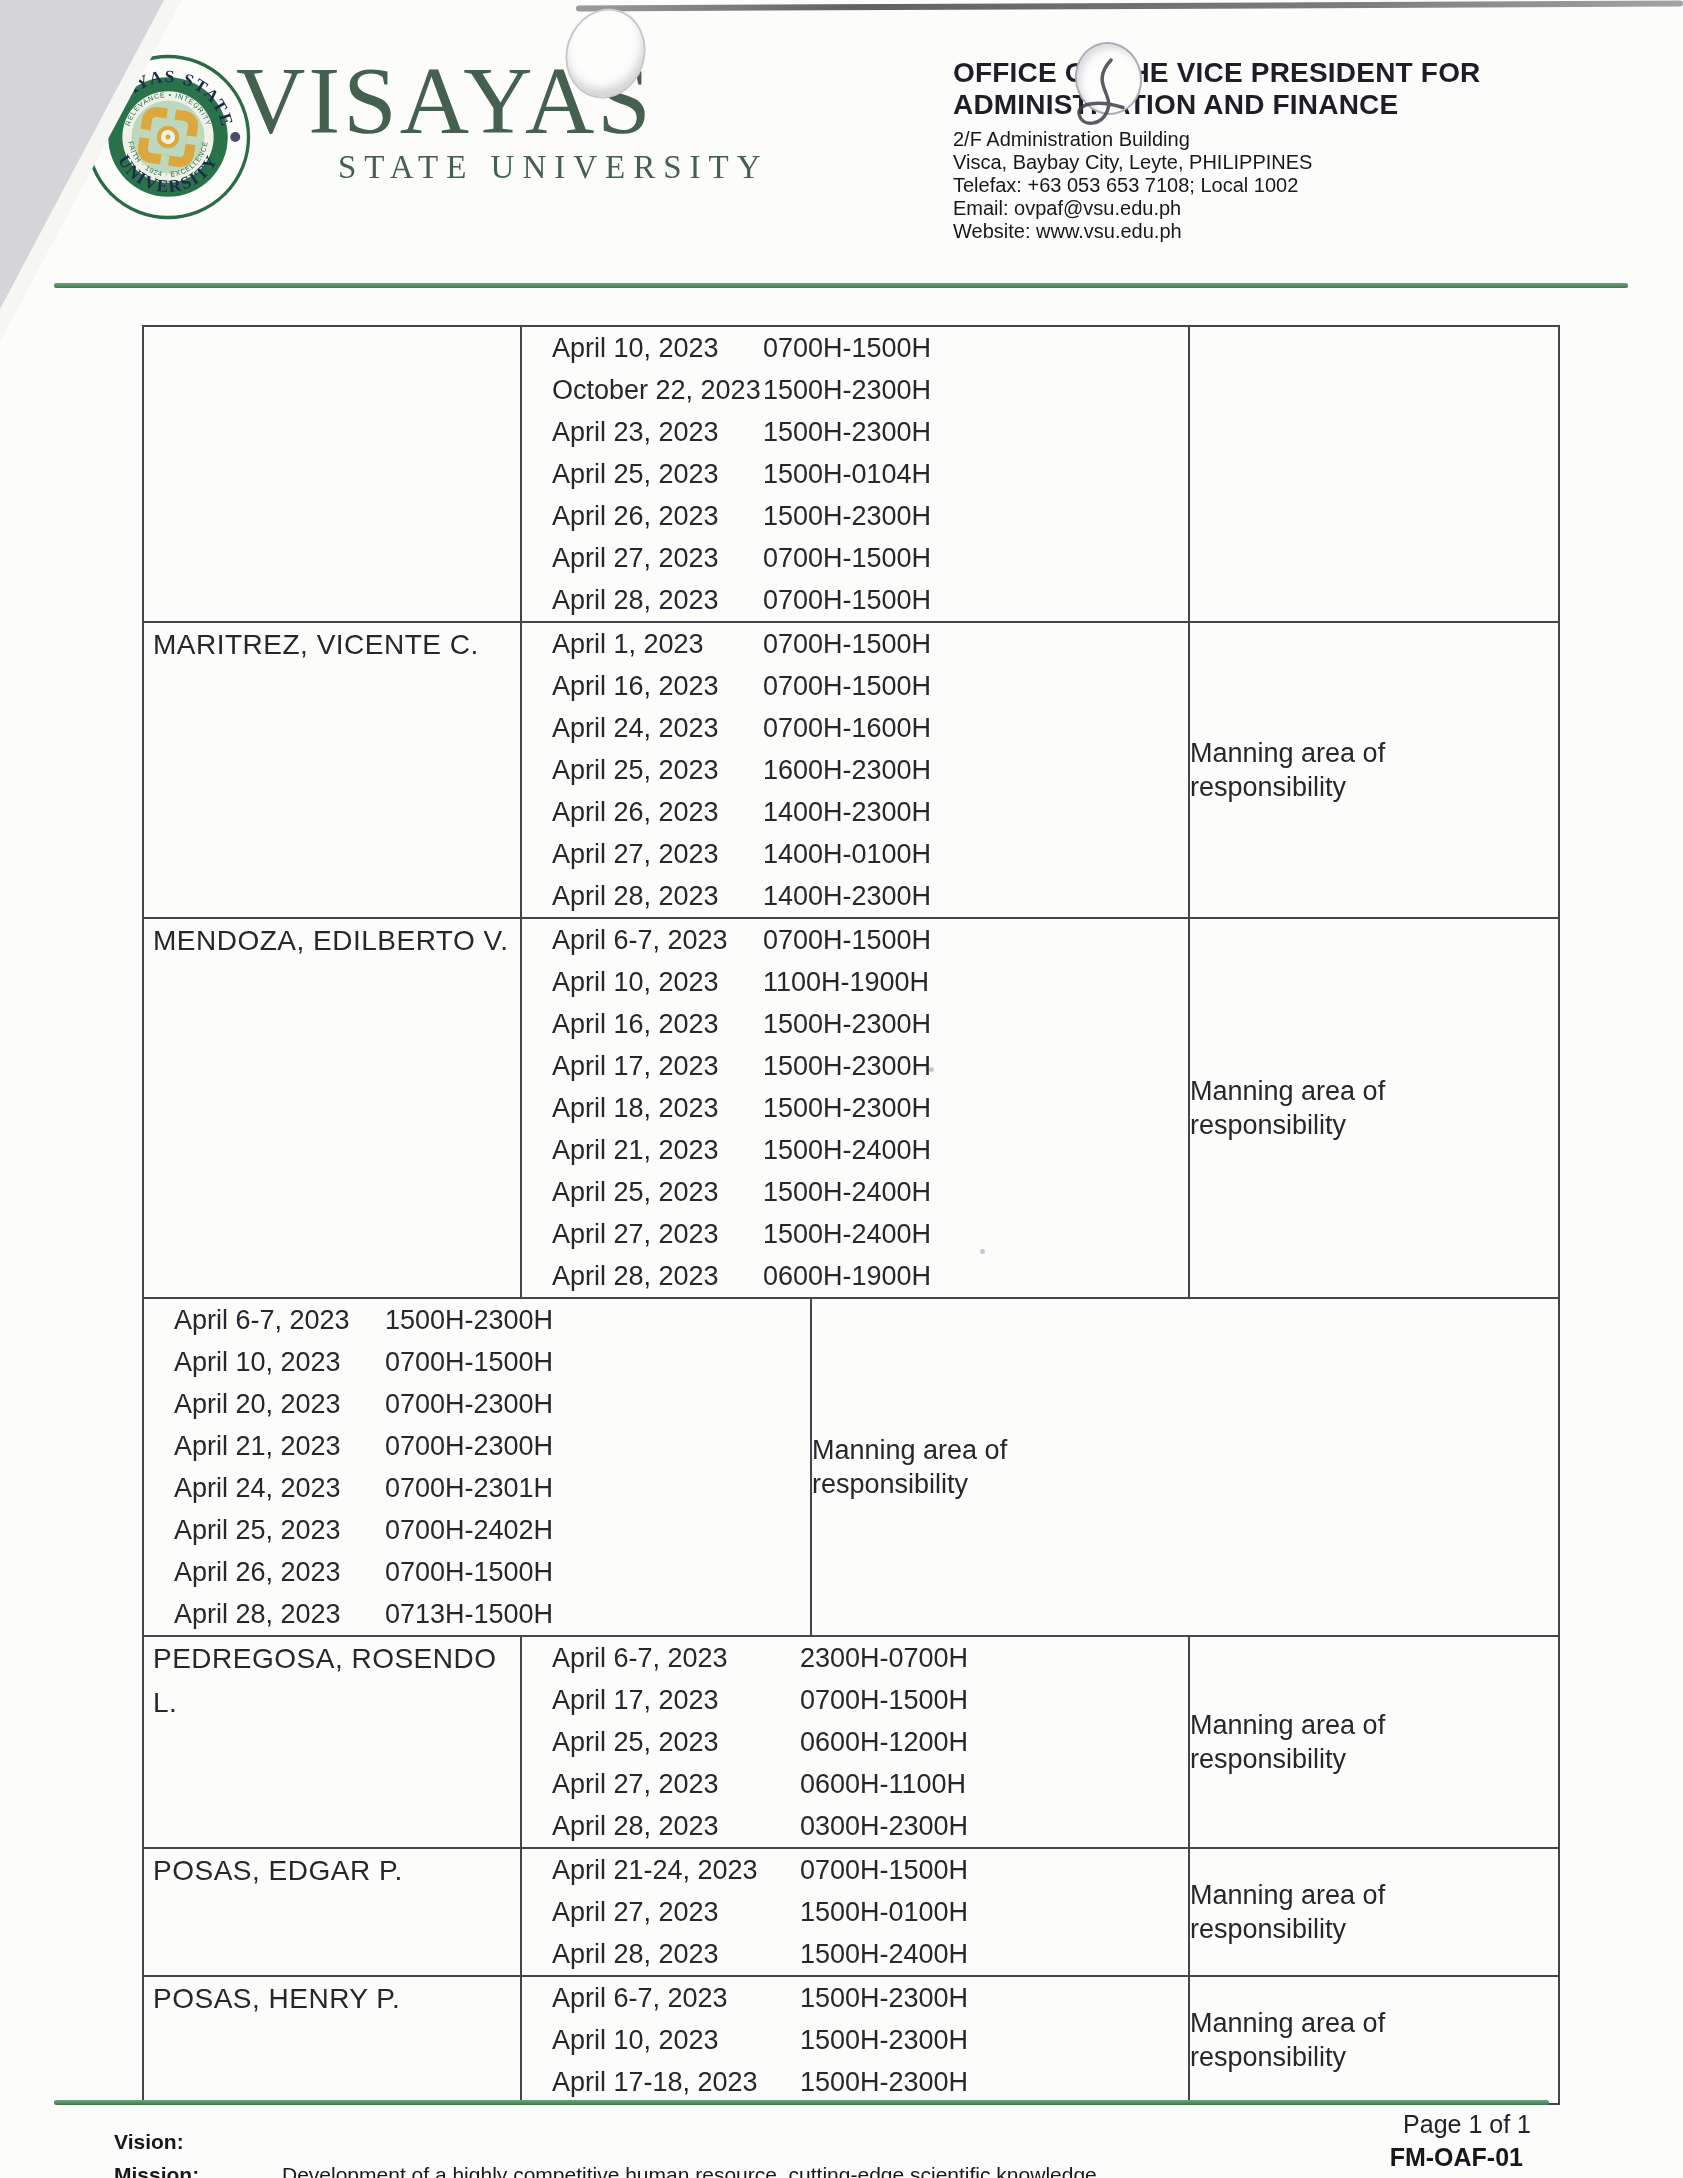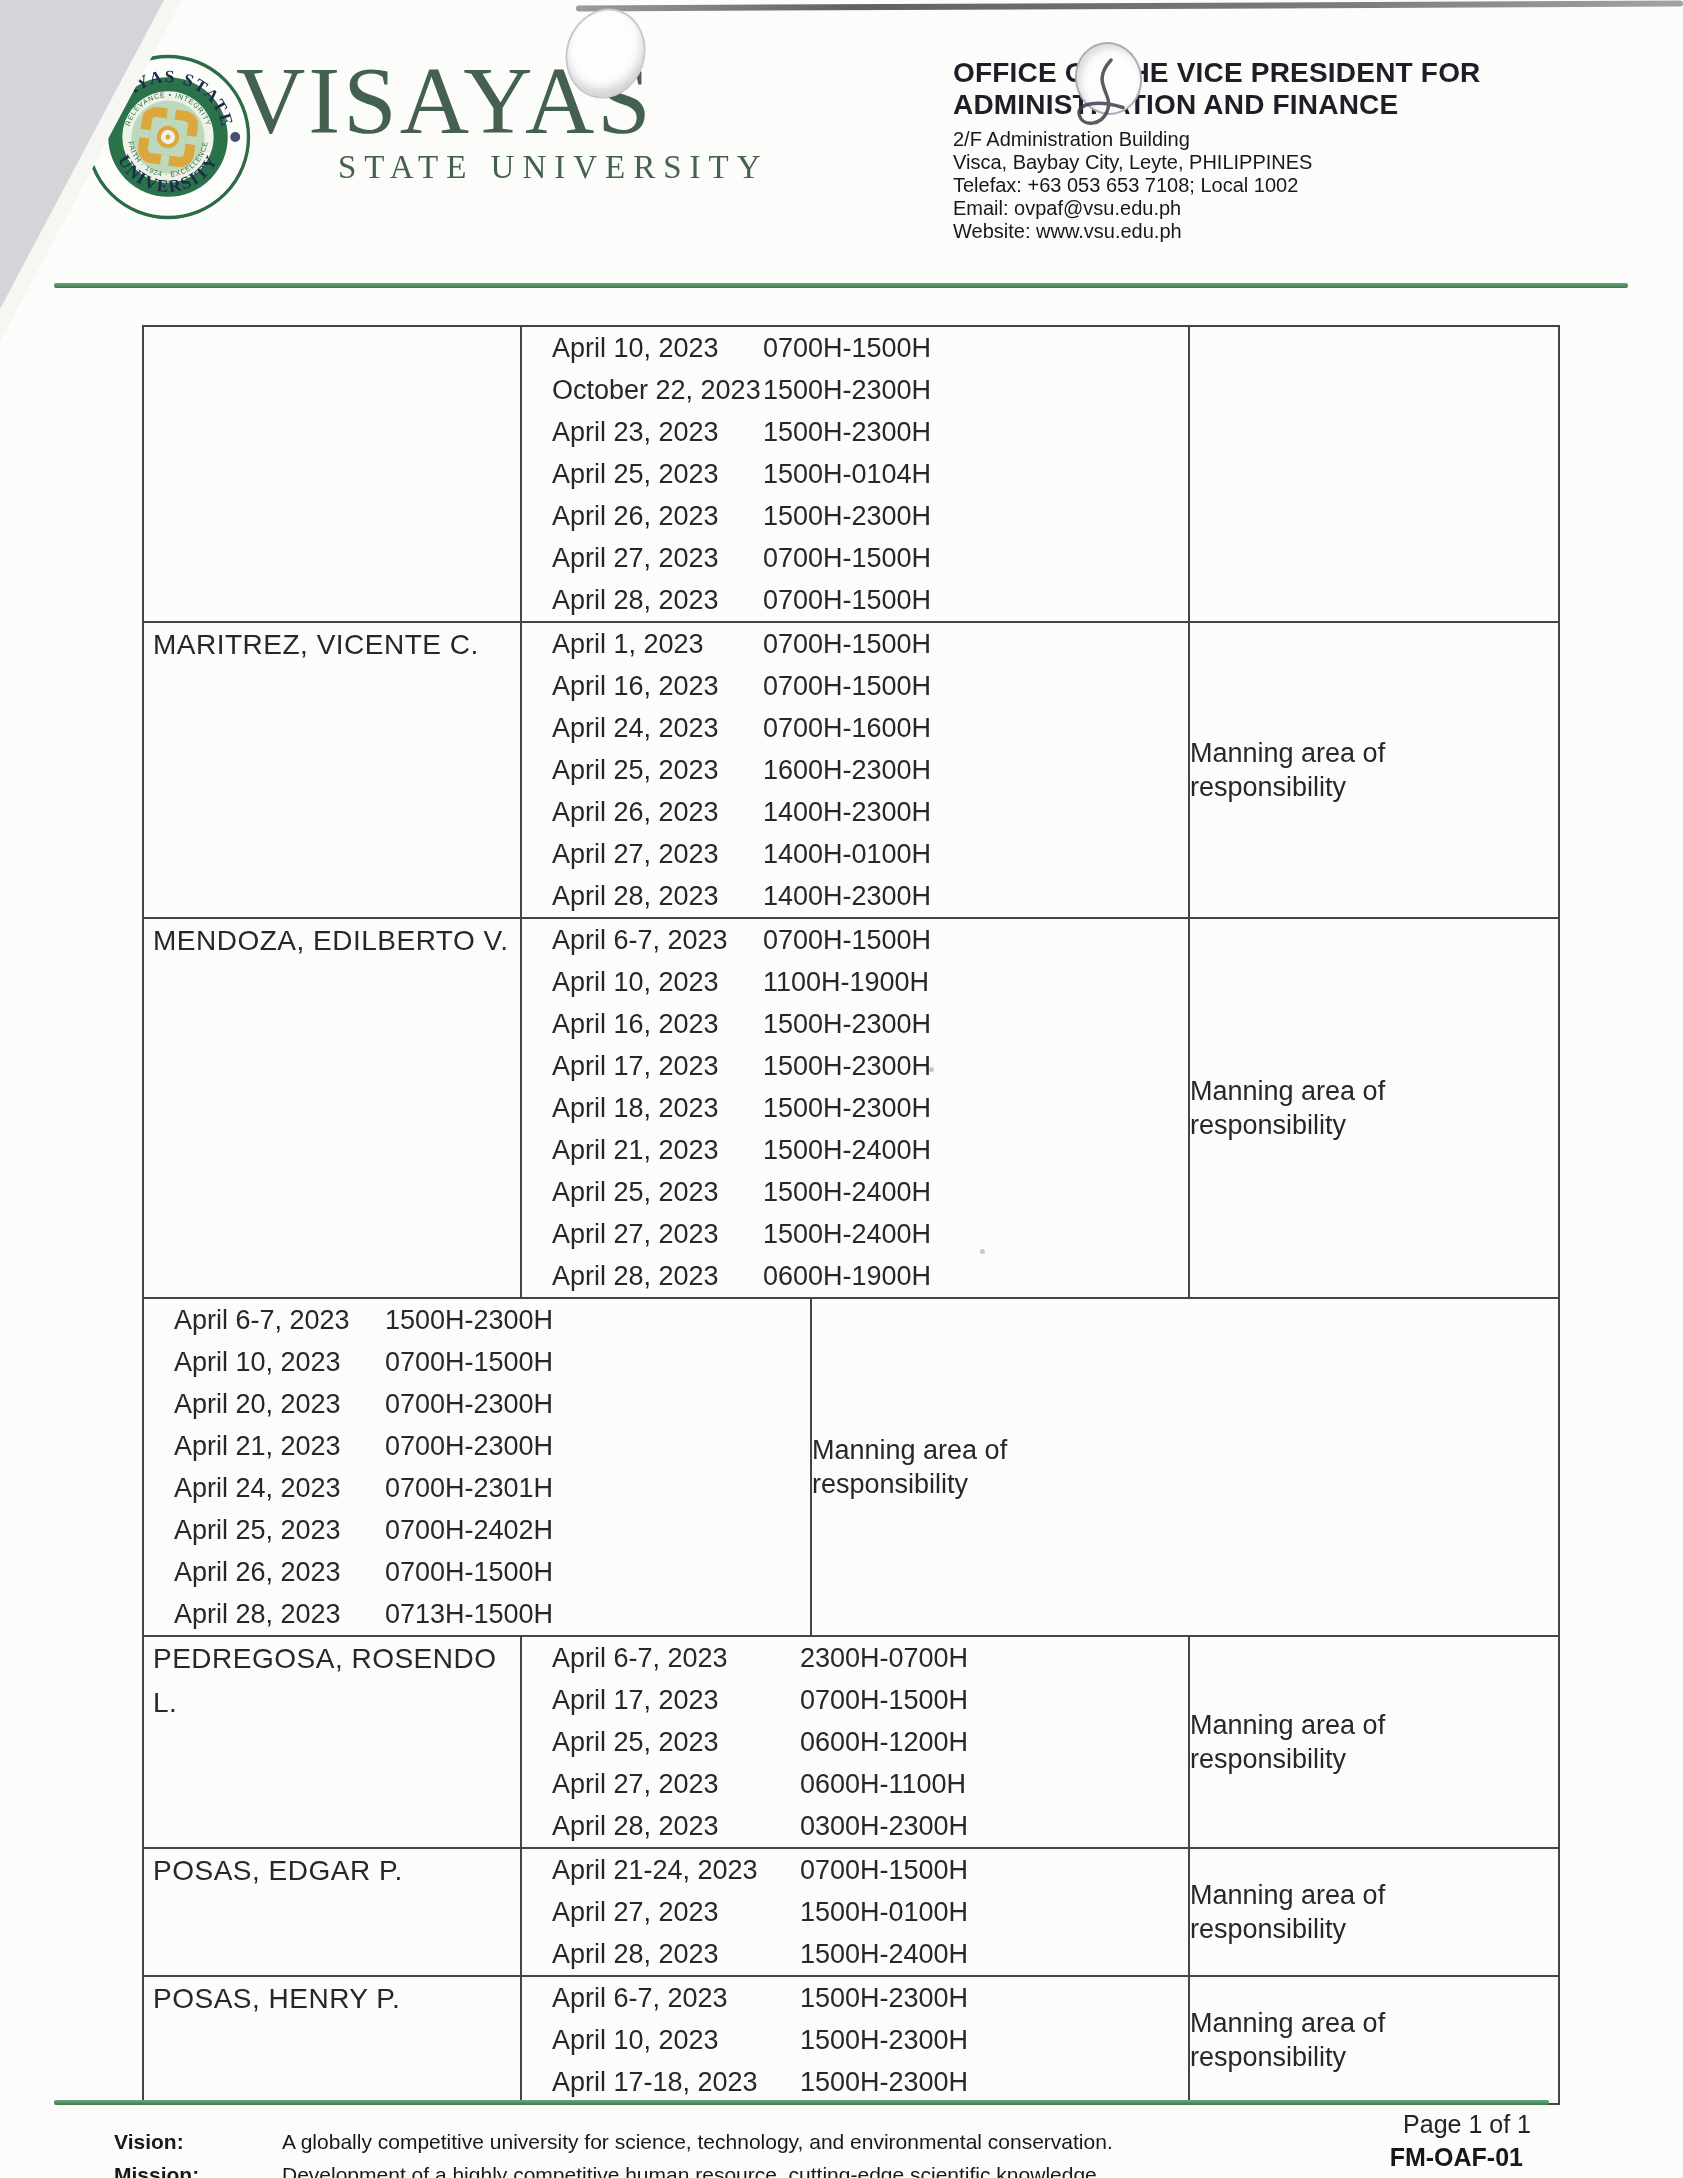--- a/index.html
+++ b/index.html
@@ -354,21 +354,20 @@
           <div class="txt">Manning area of responsibility</div>
         </div>
       </div>
     </div>
 
   <div class="rule rule-bottom"></div>
   <div class="page-num">Page 1 of 1</div>
   <div class="form-code">FM-OAF-01</div>
   <div class="vm-row vision-row">
     <div class="lbl">Vision:</div>
-    <div>A globally competitive university for science, technology, and environmental conservation.</div>
   </div>
   <div class="vm-row mission-row">
     <div class="lbl">Mission:</div>
     <div>Development of a highly competitive human resource, cutting-edge scientific knowledge</div>
   </div>
 
   <div class="top-edge"></div>
   <div class="corner-white"></div>
   <div class="corner-gray"></div>
   <div class="hole hole1"></div>

